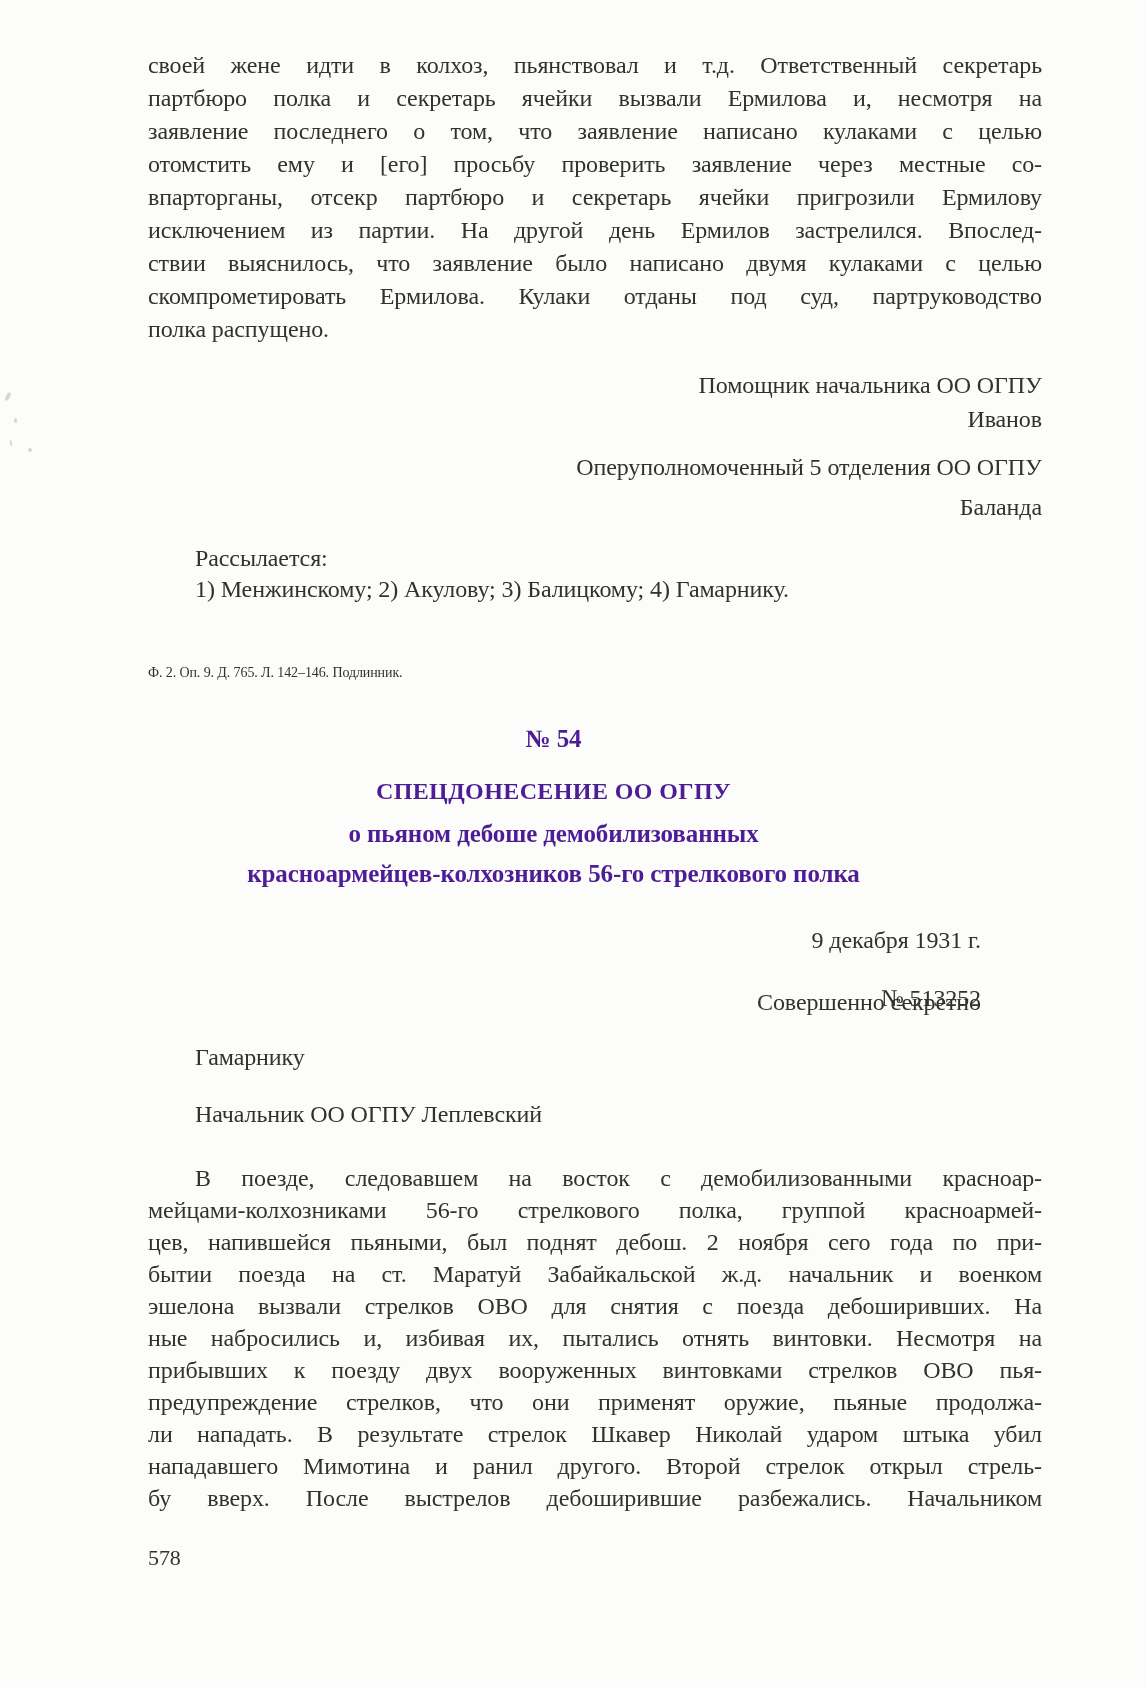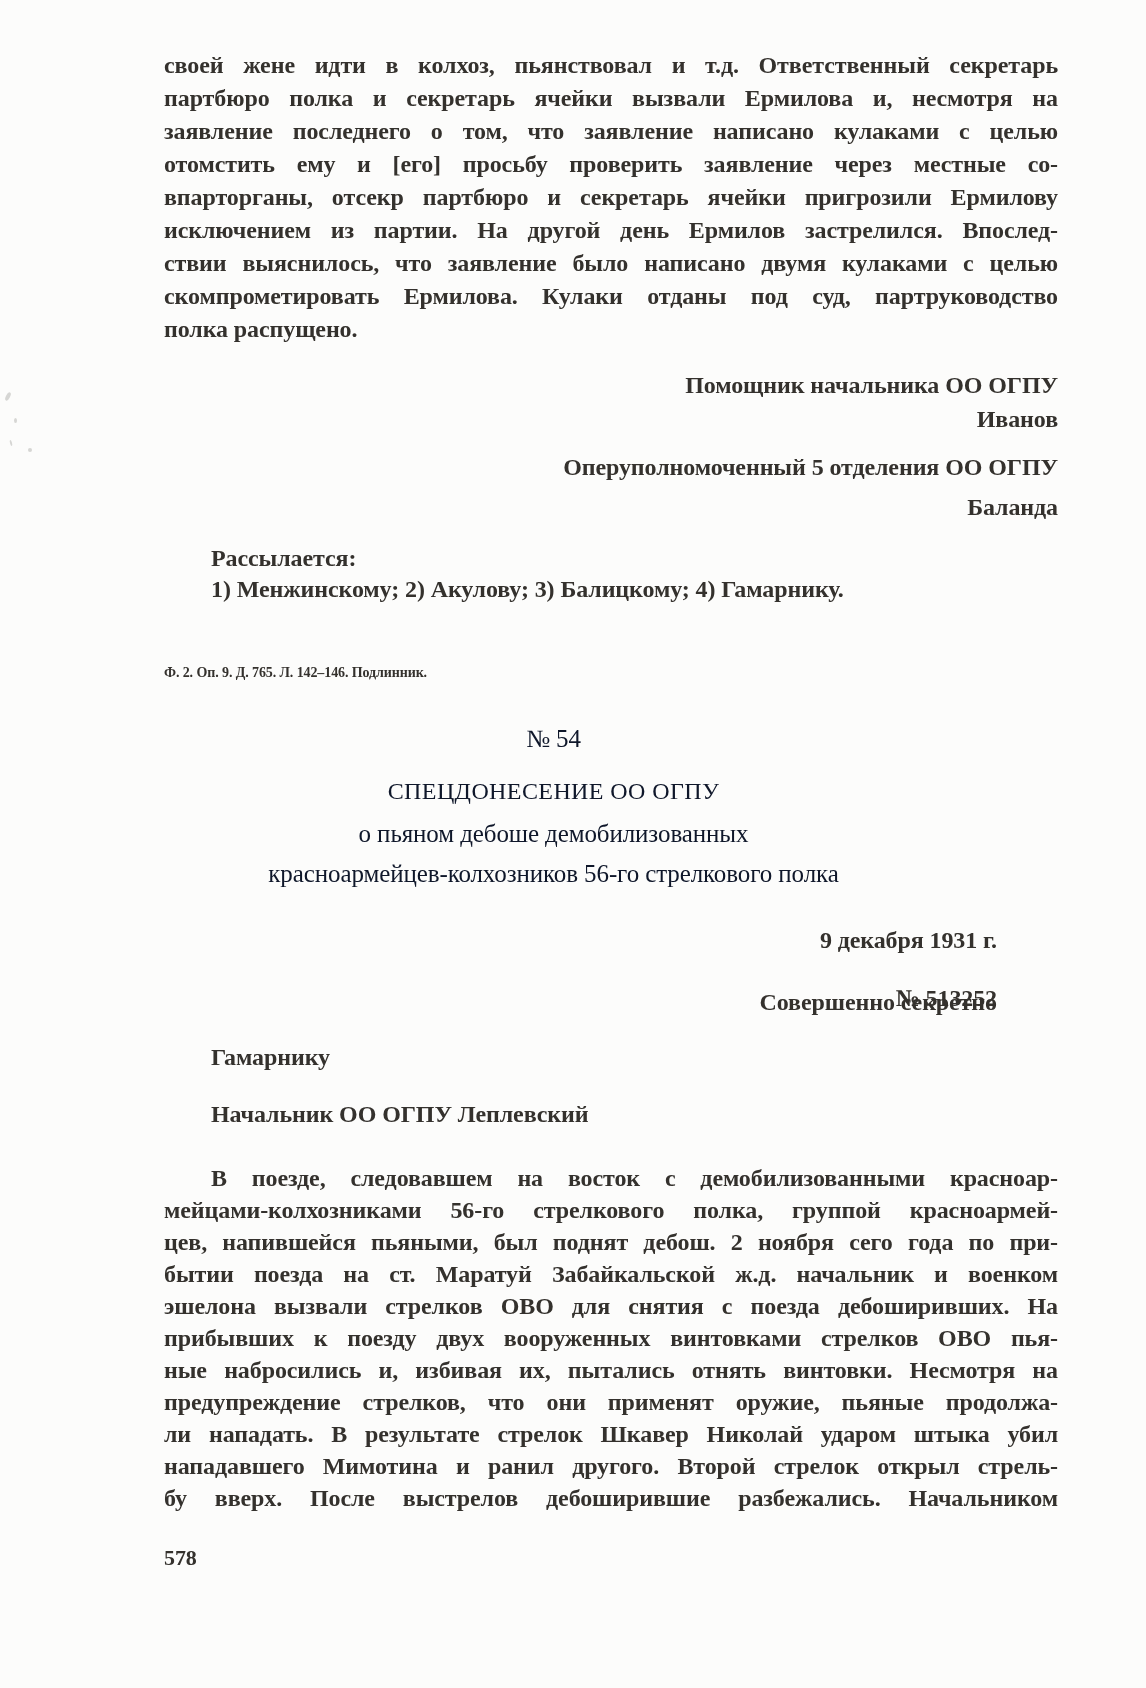--- a/index.html
+++ b/index.html
@@ -13,47 +13,46 @@
     width: 1146px;
     height: 1688px;
     margin: 0 auto;
     background: #fcfcfb;
     overflow: hidden;
     font-family: "Liberation Serif", "DejaVu Serif", serif;
     color: #34312d;
   }
   .block {
     position: absolute;
-    left: 164px;
+    left: 148px;
     width: 894px;
     font-size: 24px;
     line-height: 33px;
     letter-spacing: -0.1px;
-    font-weight: bold;
   }
   
   .para .line {
     text-align: justify;
     text-align-last: justify;
     white-space: normal;
   }
   .para--endshort .line:last-child {
     text-align-last: left;
   }
   .para--indent .line:first-child {
     padding-left: 47px;
   }
   .right { text-align: right; }
   .indent { padding-left: 47px; box-sizing: border-box; }
   .centerblock {
     left: 152px;
     width: 803px;
     text-align: center;
-    font-weight: 400;
-    color: #0f172a;
+    font-weight: 700;
+    color: #4c1d95;
   }
   .dateblock {
     width: 833px;
     text-align: right;
   }
   .small { font-size: 14px; line-height: 30px; }
   .docnum { font-size: 25px; }
   .title-main { font-size: 24px; letter-spacing: 0.4px; }
   .title-sub { font-size: 25px; }
   .pagenum { font-size: 22px; }
@@ -113,22 +112,22 @@
 
   <div class="block dateblock" style="top:986px;">Совершенно секретно</div>
   <div class="block indent" style="top:1098px;">Начальник ОО ОГПУ Леплевский</div>
 
   <div class="block para para--indent" style="top:1162px; line-height:32px;">
       <div class="line">В поезде, следовавшем на восток с демобилизованными красноар-</div>
       <div class="line">мейцами-колхозниками 56-го стрелкового полка, группой красноармей-</div>
       <div class="line">цев, напившейся пьяными, был поднят дебош. 2 ноября сего года по при-</div>
       <div class="line">бытии поезда на ст. Маратуй Забайкальской ж.д. начальник и военком</div>
       <div class="line">эшелона вызвали стрелков ОВО для снятия с поезда дебоширивших. На</div>
+      <div class="line">ные набросились и, избивая их, пытались отнять винтовки. Несмотря на</div>
       <div class="line">прибывших к поезду двух вооруженных винтовками стрелков ОВО пья-</div>
-      <div class="line">ные набросились и, избивая их, пытались отнять винтовки. Несмотря на</div>
       <div class="line">предупреждение стрелков, что они применят оружие, пьяные продолжа-</div>
       <div class="line">ли нападать. В результате стрелок Шкавер Николай ударом штыка убил</div>
       <div class="line">нападавшего Мимотина и ранил другого. Второй стрелок открыл стрель-</div>
       <div class="line">бу вверх. После выстрелов дебоширившие разбежались. Начальником</div>
     </div>
 
   <div class="block pagenum" style="top:1541px;">578</div>
 
 </div>
 

